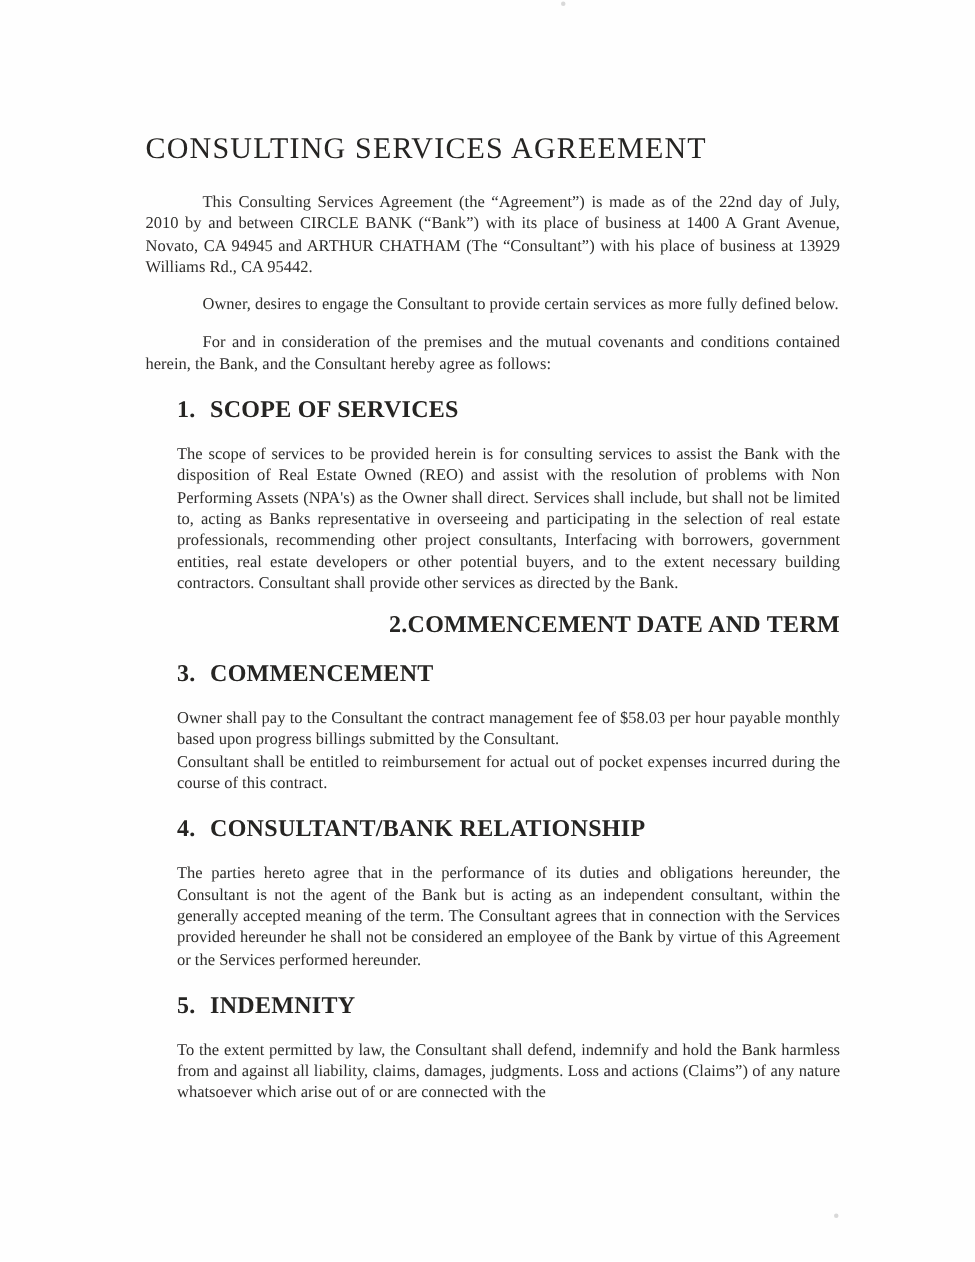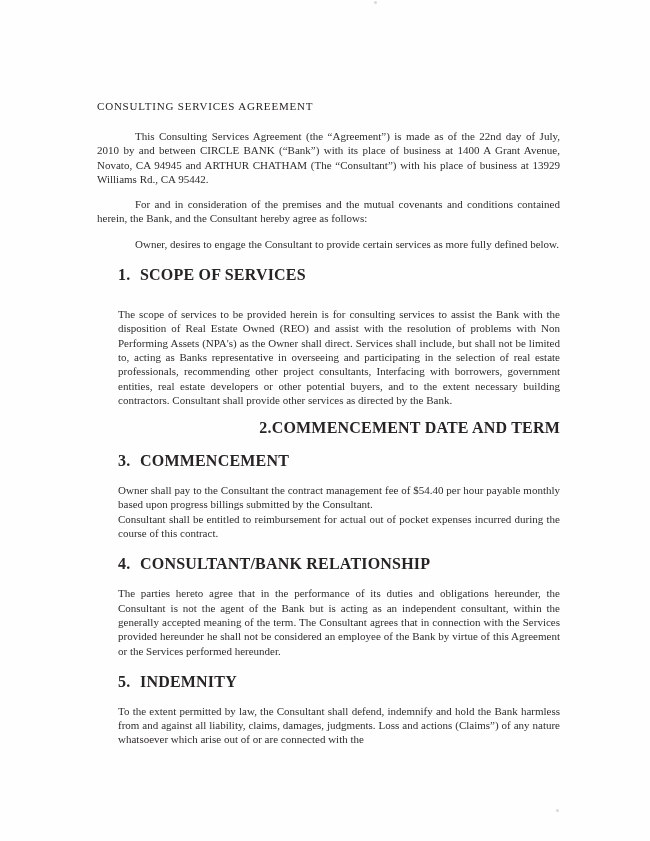--- a/index.html
+++ b/index.html
@@ -12,24 +12,24 @@
     width: 650px;
     height: 841px;
     background: #fefefe;
     box-sizing: border-box;
     padding: 84px 90px 0 97px;
     font-family: "Liberation Serif", serif;
     color: #2e2d2b;
     overflow: hidden;
   }
   .doc-title {
-    font-size: 11px;
+    font-size: 20px;
     font-weight: normal;
     letter-spacing: 0.8px;
-    margin: 16px 0 17px 0;
+    margin: 4px 0 17px 0;
     color: #262523;
   }
   p {
     font-size: 11px;
     line-height: 14.3px;
     text-align: justify;
     margin: 0 0 11px 0;
   }
   p.intro {
     text-indent: 38px;
@@ -44,62 +44,62 @@
     margin: 15px 0 13px 0;
     color: #262523;
   }
   .sec-num {
     display: inline-block;
     width: 22px;
   }
   .sec-p {
     margin: 0 0 12px 0;
   }
-  .gap-lg { margin-top: 23px; }
+  .gap-lg { margin-top: 13px; }
   .no-gap { margin-bottom: 0; }
   .sp-before { margin-top: 5px; text-align: right; }
   .artifact {
     position: absolute;
     border-radius: 50%;
     background: #d9d9d9;
   }
   .artifact-top { left: 374px; top: 1px; width: 3px; height: 3px; }
   .artifact-bottom { left: 556px; top: 809px; width: 3px; height: 3px; }
 </style>
 </head>
 <body>
 
 <div class="page">
   <div class="artifact artifact-top"></div>
   <div class="artifact artifact-bottom"></div>
 
   <h1 class="doc-title">CONSULTING SERVICES AGREEMENT</h1>
 
   <p class="intro">This Consulting Services Agreement (the “Agreement”) is made as of the 22nd day of July, 2010 by and between CIRCLE BANK (“Bank”) with its place of business at 1400 A Grant Avenue, Novato, CA 94945 and ARTHUR CHATHAM (The “Consultant”) with his place of business at 13929 Williams Rd., CA 95442.</p>
+  <p class="intro">Owner, desires to engage the Consultant to provide certain services as more fully defined below.</p>
   <p class="intro">For and in consideration of the premises and the mutual covenants and conditions contained herein, the Bank, and the Consultant hereby agree as follows:</p>
-  <p class="intro">Owner, desires to engage the Consultant to provide certain services as more fully defined below.</p>
 
   <div class="section">
     <div class="sec-heading">
       <span class="sec-num">1.</span><span>SCOPE OF SERVICES</span>
     </div>
     <p class="sec-p gap-lg">The scope of services to be provided herein is for consulting services to assist the Bank with the disposition of Real Estate Owned (REO) and assist with the resolution of problems with Non Performing Assets (NPA's) as the Owner shall direct. Services shall include, but shall not be limited to, acting as Banks representative in overseeing and participating in the selection of real estate professionals, recommending other project consultants, Interfacing with borrowers, government entities, real estate developers or other potential buyers, and to the extent necessary building contractors.  Consultant shall provide other services as directed by the Bank.</p>
   </div>
 
   <div class="section">
     <div class="sec-heading sp-before">
       <span class="sec-num">2.</span><span>COMMENCEMENT DATE AND TERM</span>
     </div>
   </div>
 
   <div class="section">
     <div class="sec-heading">
       <span class="sec-num">3.</span><span>COMMENCEMENT</span>
     </div>
-    <p class="sec-p no-gap">Owner shall pay to the Consultant the contract management fee of $54.40 per hour payable monthly based upon progress billings submitted by the Consultant.</p>
+    <p class="sec-p no-gap">Owner shall pay to the Consultant the contract management fee of $58.03 per hour payable monthly based upon progress billings submitted by the Consultant.</p>
     <p class="sec-p">Consultant shall be entitled to reimbursement for actual out of pocket expenses incurred during the course of this contract.</p>
   </div>
 
   <div class="section">
     <div class="sec-heading">
       <span class="sec-num">4.</span><span>CONSULTANT/BANK RELATIONSHIP</span>
     </div>
     <p class="sec-p">The parties hereto agree that in the performance of its duties and obligations hereunder, the Consultant is not the agent of the Bank but is acting as an independent consultant, within the generally accepted meaning of the term.  The Consultant agrees that in connection with the Services provided hereunder he shall not be considered an employee of the Bank by virtue of this Agreement or the Services performed hereunder.</p>
   </div>
 

